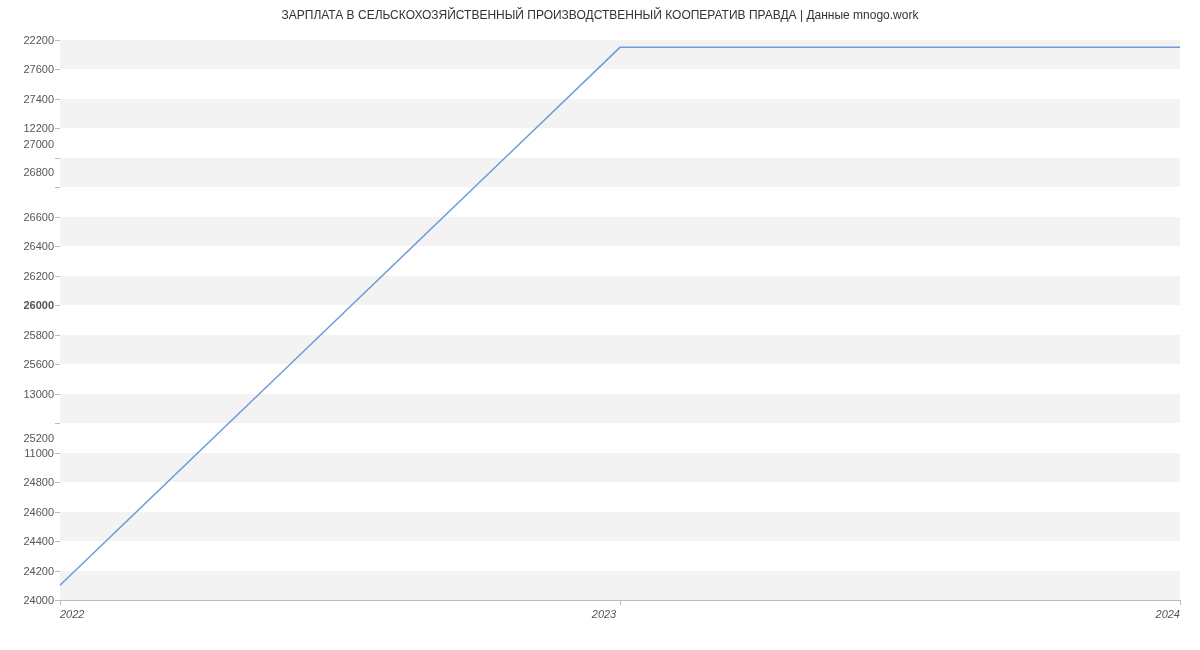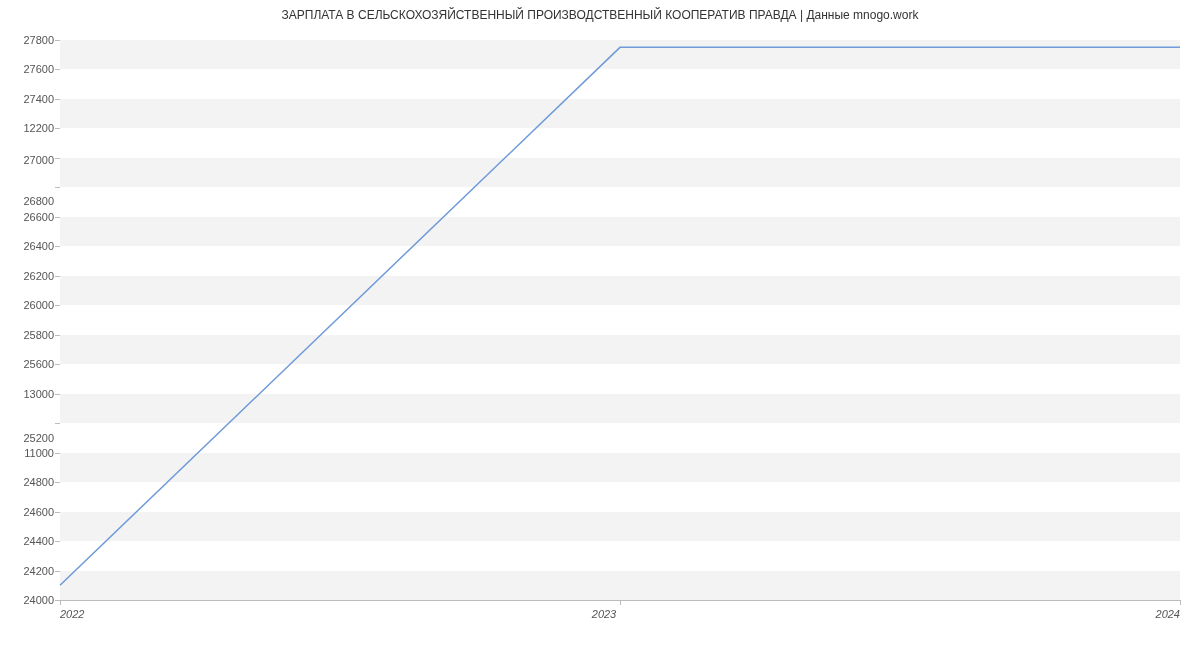--- a/index.html
+++ b/index.html
@@ -113,39 +113,39 @@
     <div class="ytick-label" style="top: 452.632px;">11000</div>
     <div class="ytick-line" style="top: 452.632px;"></div>
     <div class="ytick-label" style="top: 438px;">25200</div>
     <div class="ytick-line" style="top: 423.158px;"></div>
     <div class="ytick-label" style="top: 393.684px;">13000</div>
     <div class="ytick-line" style="top: 393.684px;"></div>
     <div class="ytick-label" style="top: 364.211px;">25600</div>
     <div class="ytick-line" style="top: 364.211px;"></div>
     <div class="ytick-label" style="top: 334.737px;">25800</div>
     <div class="ytick-line" style="top: 334.737px;"></div>
-    <div class="ytick-label" style="top: 305.263px;">26000</div>
+    <div class="ytick-label" style="top: 305.263px; font-weight: bold;">26000</div>
     <div class="ytick-line" style="top: 305.263px;"></div>
     <div class="ytick-label" style="top: 275.789px;">26200</div>
     <div class="ytick-line" style="top: 275.789px;"></div>
     <div class="ytick-label" style="top: 246.316px;">26400</div>
     <div class="ytick-line" style="top: 246.316px;"></div>
     <div class="ytick-label" style="top: 216.842px;">26600</div>
     <div class="ytick-line" style="top: 216.842px;"></div>
-    <div class="ytick-label" style="top: 201px;">26800</div>
+    <div class="ytick-label" style="top: 172px;">26800</div>
     <div class="ytick-line" style="top: 187.368px;"></div>
-    <div class="ytick-label" style="top: 160px;">27000</div>
+    <div class="ytick-label" style="top: 144px;">27000</div>
     <div class="ytick-line" style="top: 157.895px;"></div>
     <div class="ytick-label" style="top: 128.421px;">12200</div>
     <div class="ytick-line" style="top: 128.421px;"></div>
     <div class="ytick-label" style="top: 98.9474px;">27400</div>
     <div class="ytick-line" style="top: 98.9474px;"></div>
     <div class="ytick-label" style="top: 69.4737px;">27600</div>
     <div class="ytick-line" style="top: 69.4737px;"></div>
-    <div class="ytick-label" style="top: 40px;">27800</div>
+    <div class="ytick-label" style="top: 40px;">22200</div>
     <div class="ytick-line" style="top: 40px;"></div>
     <div class="xtick-line" style="left: 60px;"></div>
     <div class="xtick-label first" style="left: 60px;">2022</div>
     <div class="xtick-line" style="left: 620px;"></div>
     <div class="xtick-label" style="left: 604px;">2023</div>
     <div class="xtick-line" style="left: 1180px;"></div>
     <div class="xtick-label last" style="left: 1180px;">2024</div>
   </div>
 
 </body></html>

